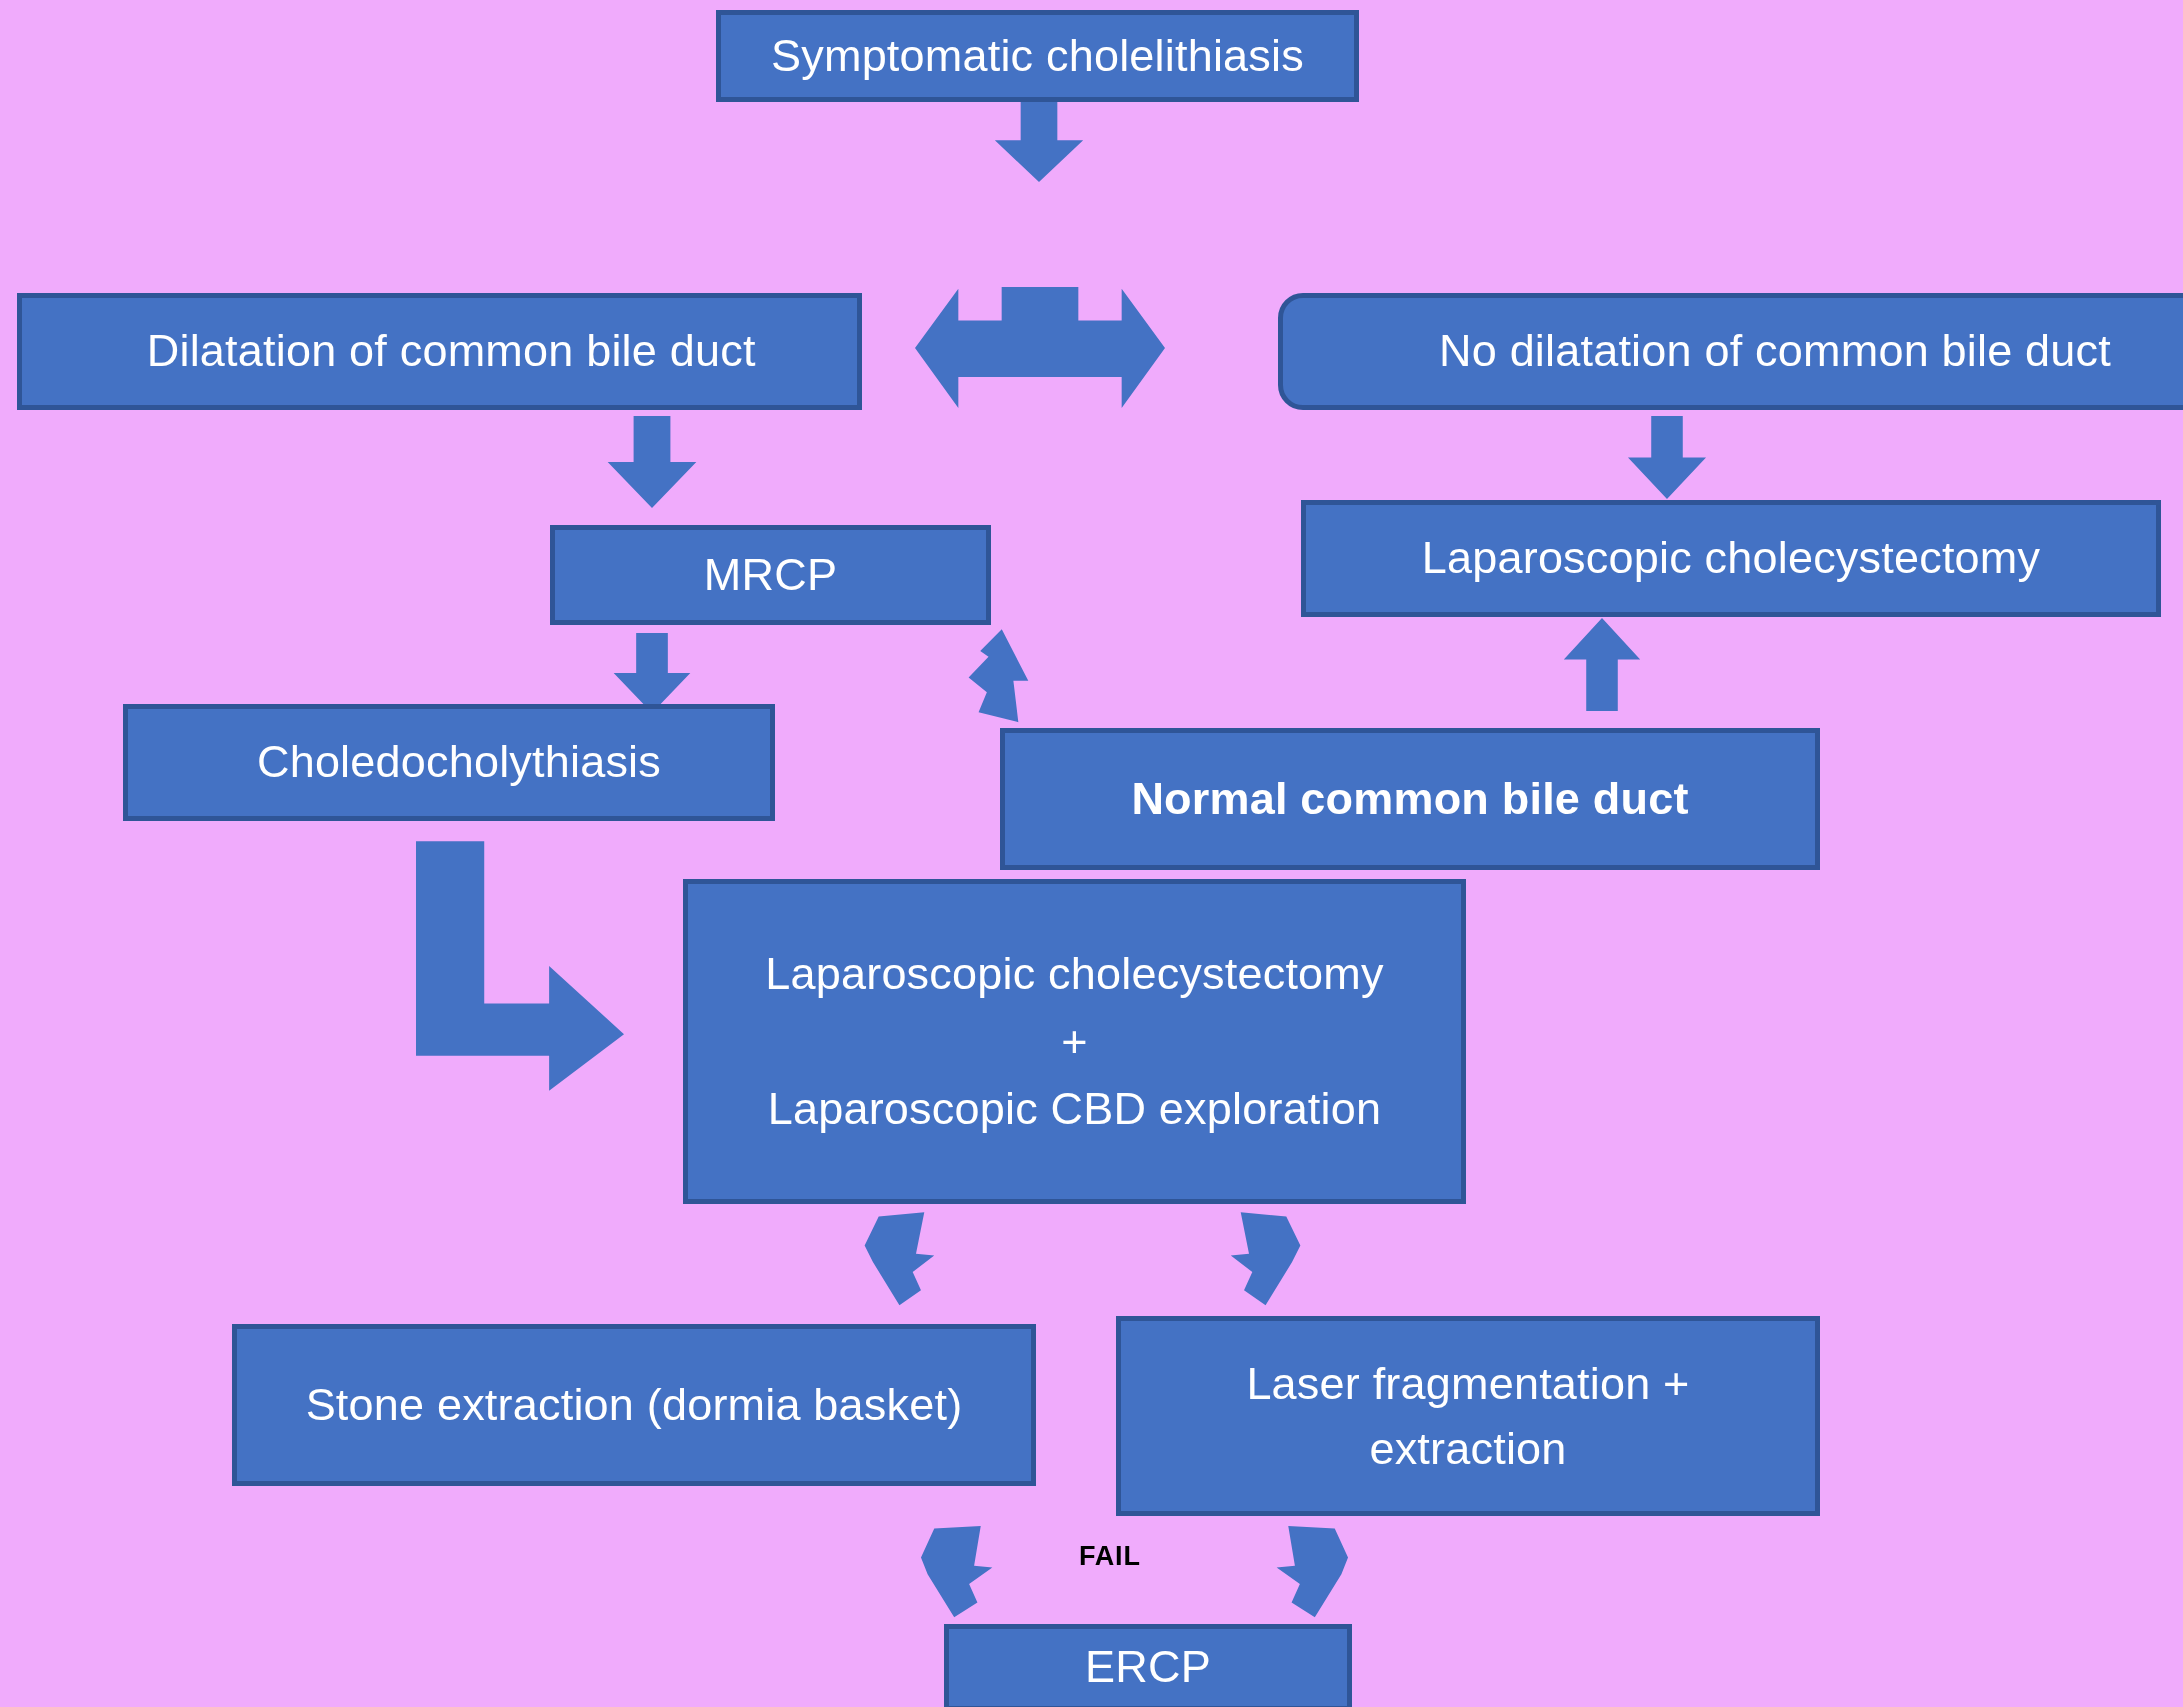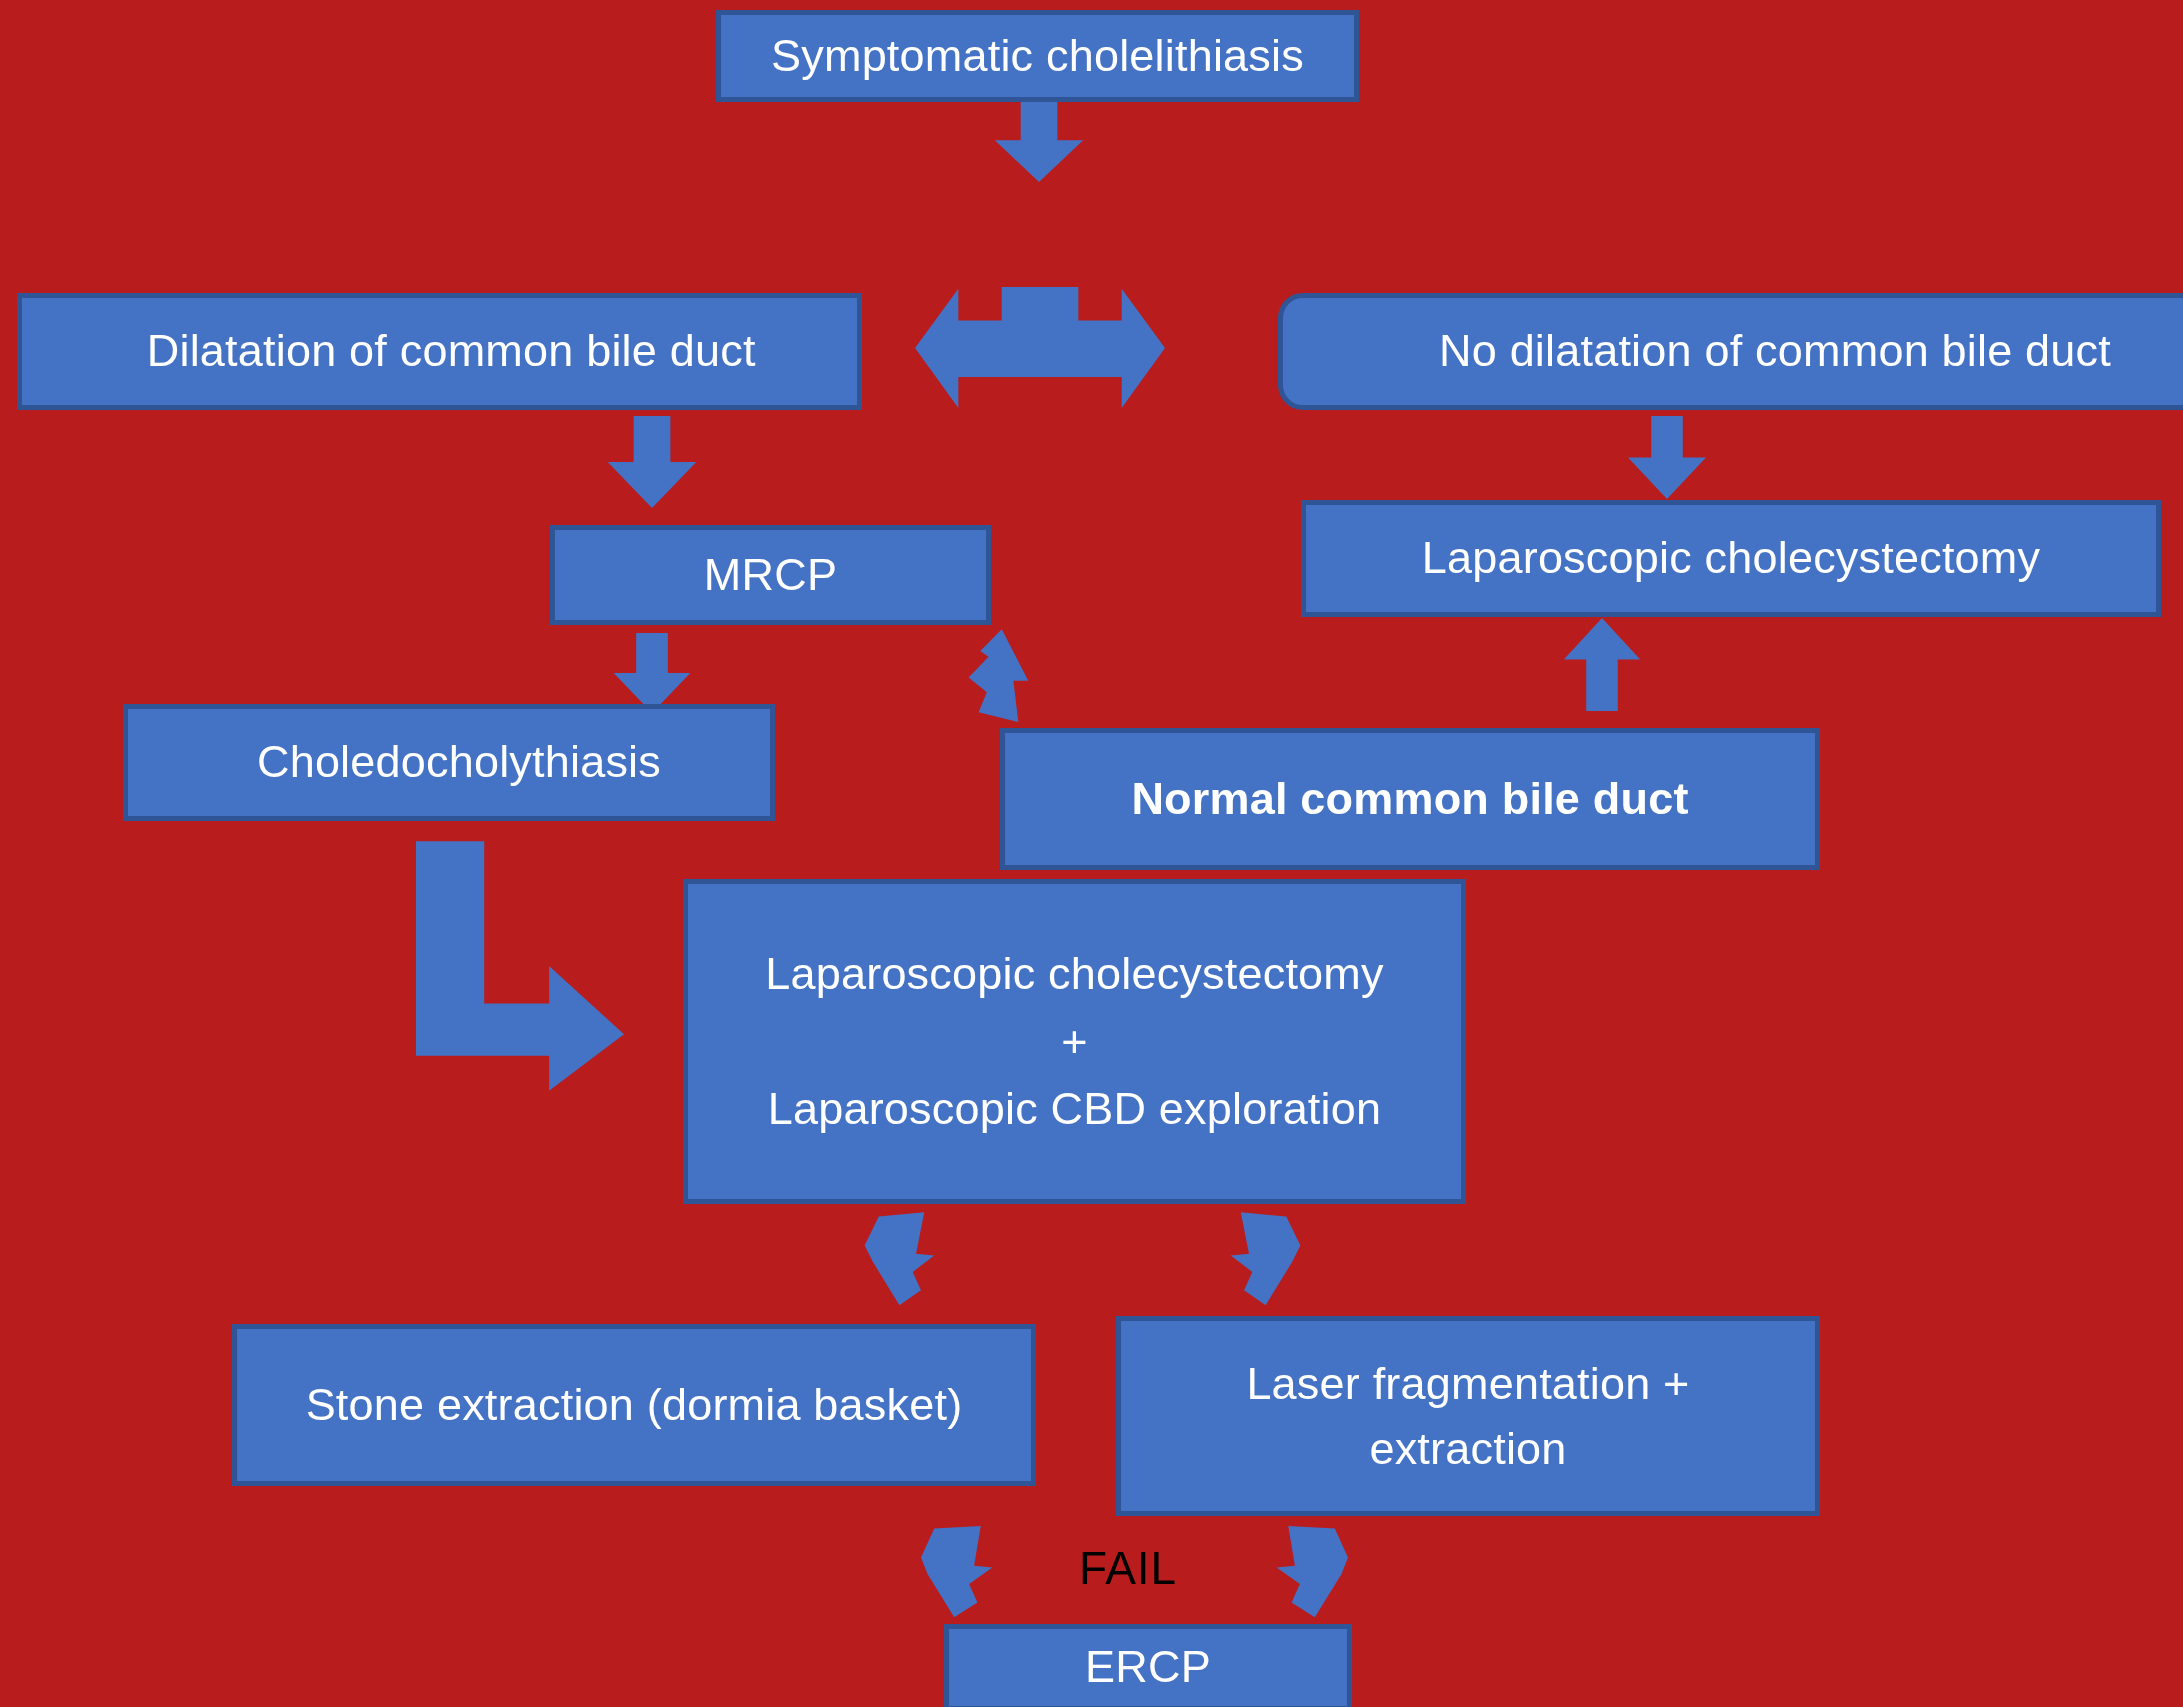--- a/index.html
+++ b/index.html
@@ -7,21 +7,21 @@
     padding: 0;
     background: #ffffff;
   }
   body {
     font-family: "Liberation Sans", sans-serif;
   }
   #canvas {
     position: relative;
     width: 2183px;
     height: 1708px;
-    background: #b91c1c;
+    background: #f0abfc;
     overflow: hidden;
   }
   .node {
     position: absolute;
     box-sizing: border-box;
     background: #4472C4;
     border: 5.8px solid #2F5597;
     color: #ffffff;
     display: flex;
     align-items: center;
@@ -36,22 +36,22 @@
   .arrow-svg {
     position: absolute;
     overflow: visible;
     pointer-events: none;
   }
   .arrow-svg path, .arrow-svg polygon {
     fill: #4472C4;
   }
   .fail-label {
     position: absolute;
-    font-size: 46px;
-    font-weight: normal;
+    font-size: 27px;
+    font-weight: bold;
     color: #000000;
     letter-spacing: 0.8px;
   }
 </style>
 </head>
 <body>
 
 <div id="canvas">
 
   <div class="node" style="left:716px; top:10px; width:643px; height:92px;">Symptomatic cholelithiasis</div>

